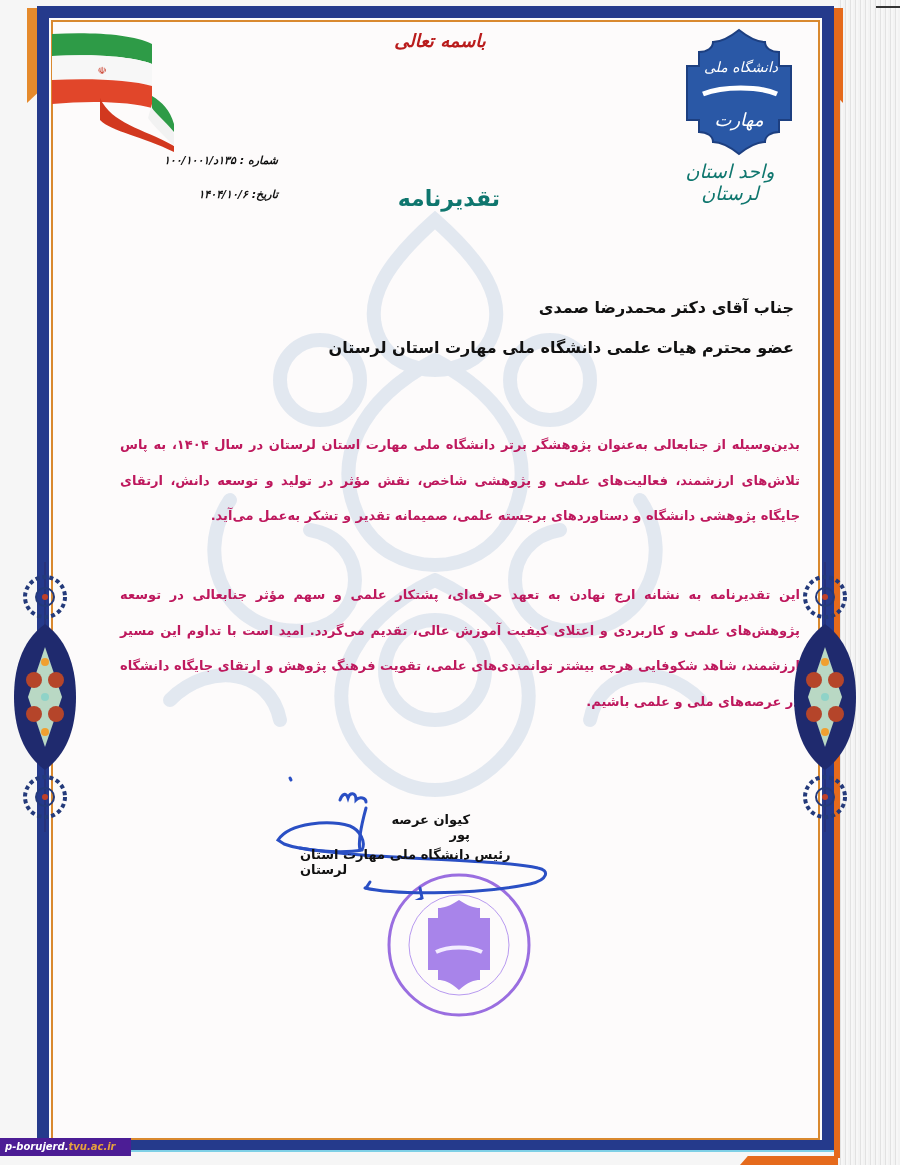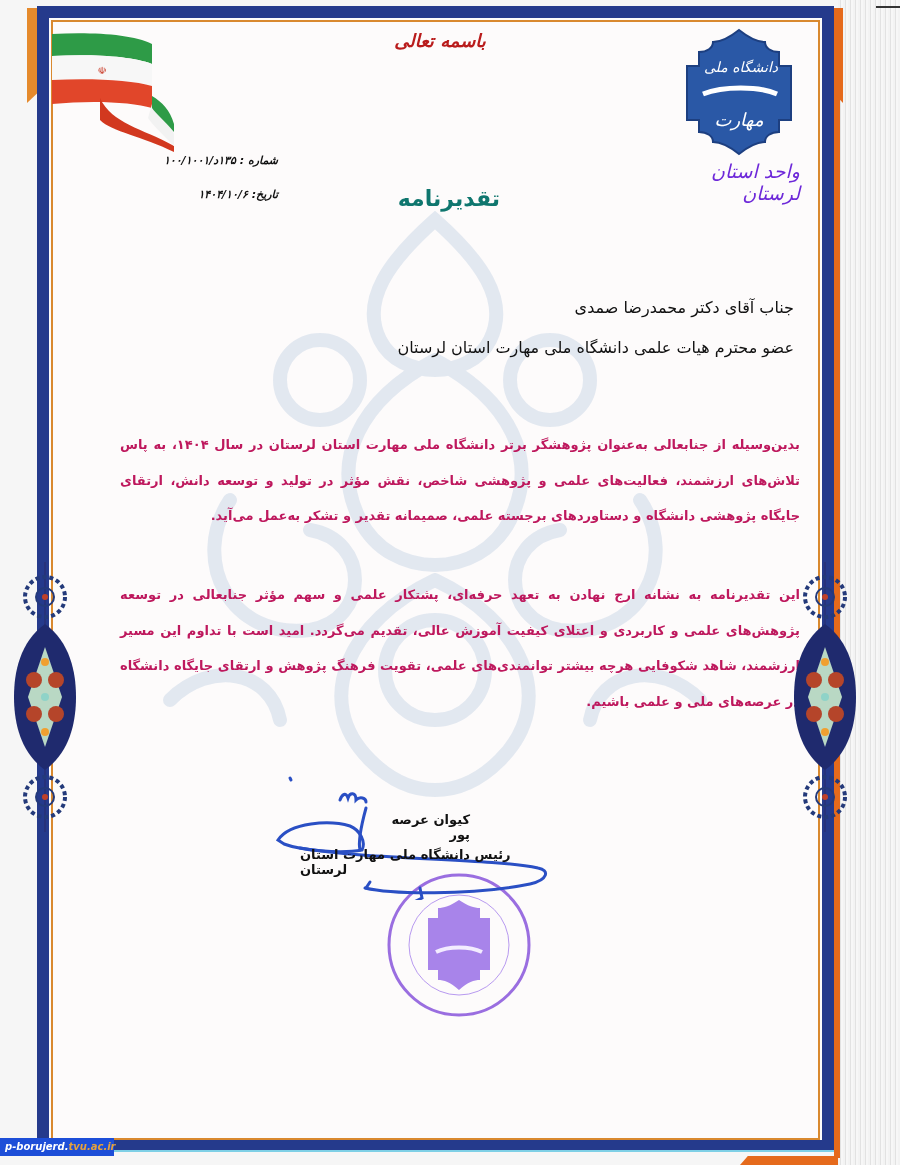--- a/index.html
+++ b/index.html
@@ -51,25 +51,25 @@
     .meta-date { top: 188px; }
 
     .title {
       position: absolute; left: 360px; top: 186px; width: 140px; text-align: right;
       font-size: 22px; font-weight: bold; color: #0f766e; direction: rtl;
     }
 
     
     .logo { position: absolute; left: 683px; top: 28px; width: 112px; height: 128px; }
     .logo-caption {
-      position: absolute; left: 660px; top: 160px; width: 140px; text-align: right; direction: rtl;
-      font-family: "DejaVu Serif", serif; font-style: italic; font-size: 19px; color: #6d28d9;
-    }
-
-    .addressee { position: absolute; right: 106px; direction: rtl; text-align: right; font-weight: normal; color: #111; font-size: 16px; }
+      position: absolute; left: 660px; top: 160px; width: 140px; text-align: center; direction: rtl;
+      font-family: "DejaVu Serif", serif; font-style: italic; font-size: 19px; color: #0f766e;
+    }
+
+    .addressee { position: absolute; right: 106px; direction: rtl; text-align: right; font-weight: bold; color: #111; font-size: 16px; }
     .addr1 { top: 298px; }
     .addr2 { top: 338px; }
 
     .body-text {
       position: absolute; left: 120px; width: 680px; direction: rtl; text-align: justify;
       text-align-last: right; font-weight: bold; color: #be185d; font-size: 13px; line-height: 35.5px;
     }
     .para1 { top: 427px; }
     .para2 { top: 577px; }
 
@@ -78,21 +78,21 @@
     .orn-left { left: 10px; top: 562px; }
     .orn-right { left: 790px; top: 562px; }
 
     
     .sig-name { position: absolute; left: 370px; top: 812px; width: 100px; text-align: right; direction: rtl; font-weight: bold; font-size: 13px; color: #111; }
     .sig-role { position: absolute; left: 300px; top: 847px; width: 250px; text-align: left; direction: rtl; font-weight: bold; font-size: 13px; color: #111; }
     .signature { position: absolute; left: 270px; top: 770px; width: 290px; height: 130px; }
     .stamp { position: absolute; left: 384px; top: 870px; width: 150px; height: 150px; }
 
     .site-badge {
-      position: absolute; left: 0; top: 1138px; width: 114px; height: 18px; background: #1d4ed8;
+      position: absolute; left: 0; top: 1138px; width: 131px; height: 18px; background: #4c1d95;
       font-family: "DejaVu Sans", sans-serif; font-weight: bold; font-style: italic; font-size: 10px;
       line-height: 18px; padding-left: 5px; color: #fff; white-space: nowrap;
     }
     .site-badge .domain { color: #e6a23c; }
   </style>
 </head>
 <body>
 
 <div class="scan-bg"></div>
 <div class="right-strip"></div>

